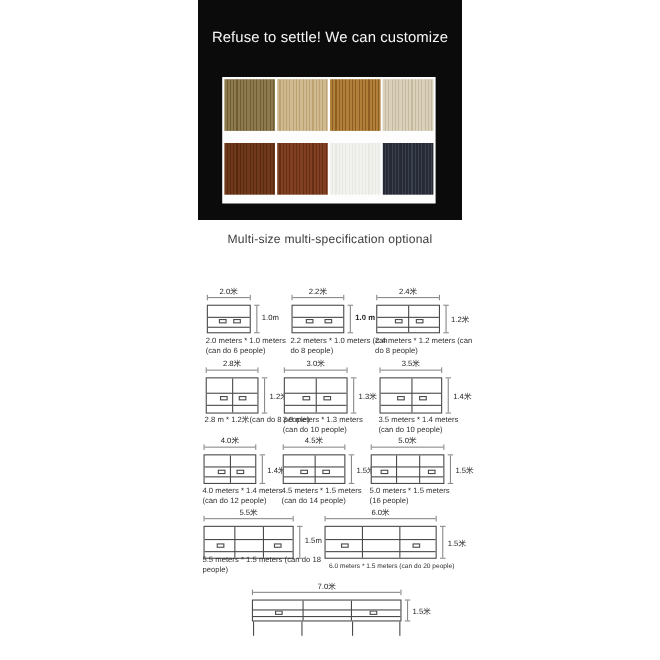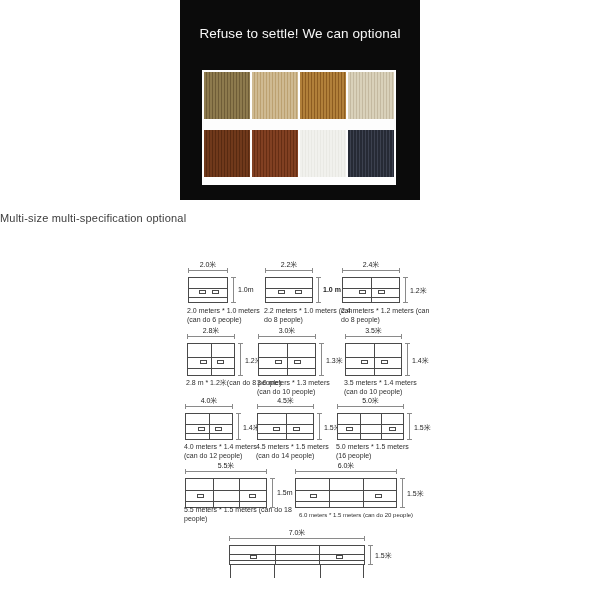--- a/index.html
+++ b/index.html
@@ -5,21 +5,21 @@
   html,body{margin:0;padding:0;background:#fff;}
   .canvas{position:relative;width:600px;height:600px;background:#ffffff;overflow:hidden;
           font-family:"Liberation Sans",sans-serif;}
   
   .banner{position:absolute;left:180px;top:0;width:240px;height:200px;background:#0b0b0b;}
   .banner-title{position:absolute;top:26px;left:0;width:100%;text-align:center;
                 color:#f7f7f7;font-size:13.5px;font-weight:400;letter-spacing:.1px;}
   .swatch-panel{position:absolute;left:22px;top:70px;width:194px;height:115px;background:#fdfdfd;}
   .swatch{position:absolute;}
   
-  .subtitle{position:absolute;top:212px;left:0;width:100%;text-align:left;
+  .subtitle{position:absolute;top:212px;left:0;width:100%;text-align:center;
             color:#3c3c3c;font-size:11px;letter-spacing:.2px;}
   
   .diagram-layer{position:absolute;left:0;top:0;width:600px;height:600px;}
   .dim-label{position:absolute;font-size:7px;color:#222;white-space:nowrap;}
   .dim-label.center{text-align:center;}
   .dim-label.bold{font-weight:bold;}
   .dim-h{position:absolute;height:5px;border-left:1px solid #8a8a8a;border-right:1px solid #8a8a8a;}
   .dim-h::after{content:"";position:absolute;left:0;right:0;top:2px;border-top:1px solid #8a8a8a;}
   .dim-v{position:absolute;width:5px;border-top:1px solid #8a8a8a;border-bottom:1px solid #8a8a8a;}
   .dim-v::after{content:"";position:absolute;top:0;bottom:0;left:2px;border-left:1px solid #8a8a8a;}
@@ -30,21 +30,21 @@
   .leg{position:absolute;width:1px;background:#4a4a4a;}
   .caption{position:absolute;font-size:7px;color:#2e2e2e;line-height:8.5px;white-space:nowrap;}
   .caption.small{font-size:6px;line-height:7px;}
 </style>
 </head>
 <body>
 
 <div class="canvas">
 
   <div class="banner">
-    <div class="banner-title">Refuse to settle! We can optional</div>
+    <div class="banner-title">Refuse to settle! We can customize</div>
     <div class="swatch-panel" style="background: rgb(253, 253, 253);">
         <div class="swatch" style="left: 2px; top: 2px; width: 46px; height: 47px; background: repeating-linear-gradient(90deg, rgb(141, 122, 77) 0px, rgb(141, 122, 77) 2px, rgb(111, 93, 55) 2px, rgb(111, 93, 55) 3px);"></div>
         <div class="swatch" style="left: 50px; top: 2px; width: 46px; height: 47px; background: repeating-linear-gradient(90deg, rgb(207, 186, 146) 0px, rgb(207, 186, 146) 2px, rgb(188, 161, 113) 2px, rgb(188, 161, 113) 3px);"></div>
         <div class="swatch" style="left: 98px; top: 2px; width: 46px; height: 47px; background: repeating-linear-gradient(90deg, rgb(177, 128, 58) 0px, rgb(177, 128, 58) 2px, rgb(141, 93, 33) 2px, rgb(141, 93, 33) 3px);"></div>
         <div class="swatch" style="left: 146px; top: 2px; width: 46px; height: 47px; background: repeating-linear-gradient(90deg, rgb(217, 209, 186) 0px, rgb(217, 209, 186) 2px, rgb(196, 185, 160) 2px, rgb(196, 185, 160) 3px);"></div>
         <div class="swatch" style="left: 2px; top: 60px; width: 46px; height: 47px; background: repeating-linear-gradient(90deg, rgb(112, 57, 27) 0px, rgb(112, 57, 27) 2px, rgb(88, 42, 17) 2px, rgb(88, 42, 17) 3px);"></div>
         <div class="swatch" style="left: 50px; top: 60px; width: 46px; height: 47px; background: repeating-linear-gradient(90deg, rgb(129, 64, 34) 0px, rgb(129, 64, 34) 2px, rgb(102, 46, 20) 2px, rgb(102, 46, 20) 3px);"></div>
         <div class="swatch" style="left: 98px; top: 60px; width: 46px; height: 47px; background: repeating-linear-gradient(90deg, rgb(241, 241, 237) 0px, rgb(241, 241, 237) 2px, rgb(233, 233, 228) 2px, rgb(233, 233, 228) 3px);"></div>
         <div class="swatch" style="left: 146px; top: 60px; width: 46px; height: 47px; background: repeating-linear-gradient(90deg, rgb(38, 42, 53) 0px, rgb(38, 42, 53) 2px, rgb(60, 65, 79) 2px, rgb(60, 65, 79) 3px);"></div>
       </div>

